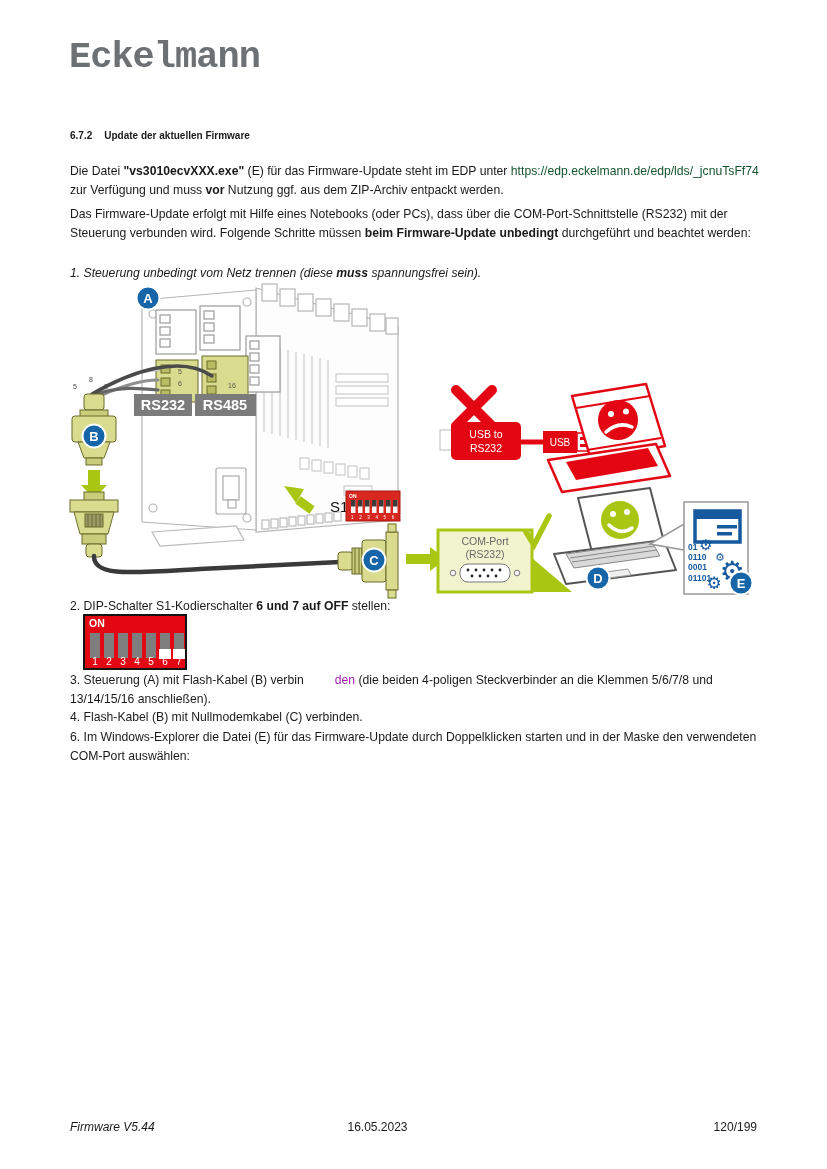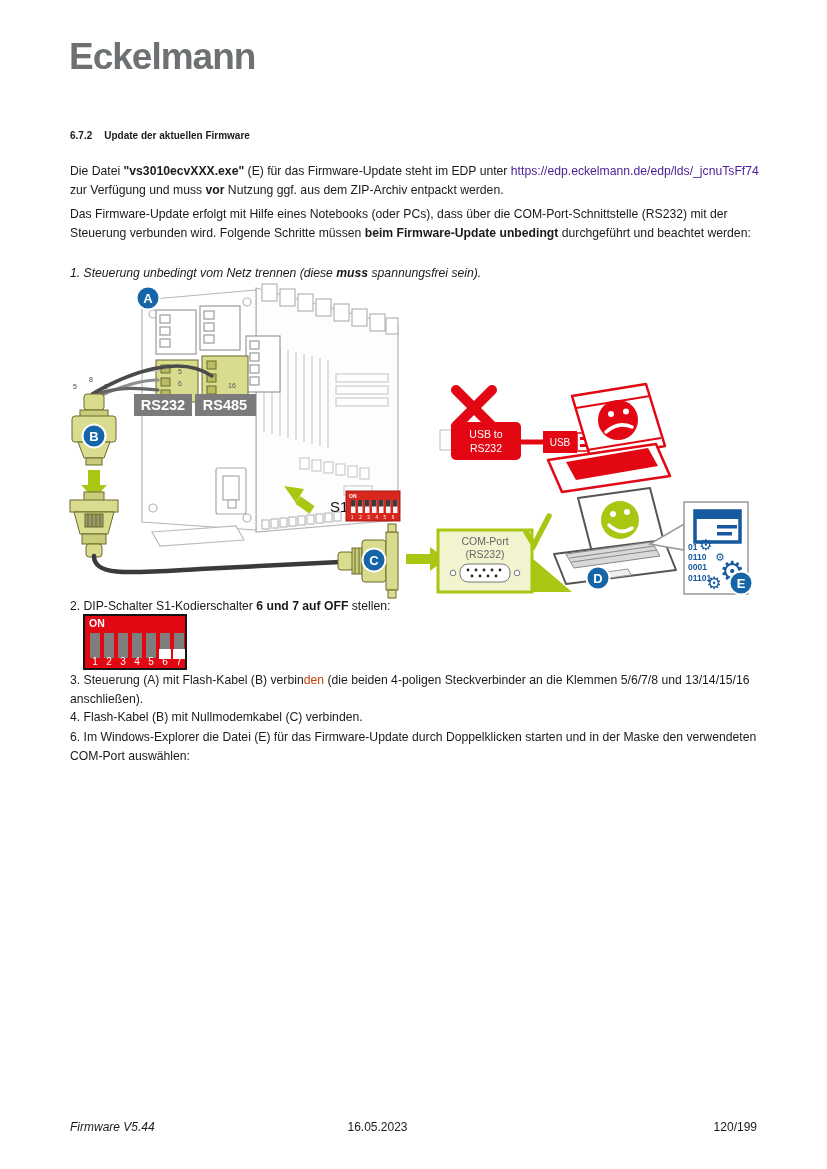--- a/index.html
+++ b/index.html
@@ -1,25 +1,25 @@
 <!DOCTYPE html>
 <html><head>
 <meta charset="utf-8">
 <style>
   html,body{margin:0;padding:0;}
   body{width:827px;height:1169px;background:#ffffff;position:relative;
        font-family:"Liberation Sans",sans-serif;color:#1a1a1a;overflow:hidden;}
   .logo{position:absolute;left:69px;top:36px;font-size:37px;font-weight:700;
-        color:#6e7173;letter-spacing:-1px;}
+        color:#6e7173;letter-spacing:-1px;font-family:Liberation Mono, monospace;}
   .heading{position:absolute;left:70px;top:130px;font-size:10px;font-weight:700;}
   .heading .num{margin-right:12px;}
   .para{position:absolute;left:70px;width:702px;font-size:12.2px;line-height:18.6px;}
   .para b{font-weight:700;}
-  .link{color:#4c1d95;overflow-wrap:anywhere;text-decoration:none;cursor:pointer;}
-  .blue{color:#c2410c;}
+  .link{color:#14532d;overflow-wrap:anywhere;text-decoration:none;cursor:pointer;}
+  .blue{color:#a21caf;margin-left:31px;}
   #p1{top:162px;}
   #p2{top:205px;}
   #step1{top:264px;font-style:italic;}
   #step2{top:597px;}
   #steps345{top:671px;}
   #step6{top:704px;margin-top:24px;}
   .diagram{position:absolute;left:0;top:282px;width:827px;height:320px;}
   
   .dip{position:absolute;left:83px;top:614px;width:104px;height:56px;background:#e30613;
        border:2px solid #141414;box-sizing:border-box;}

